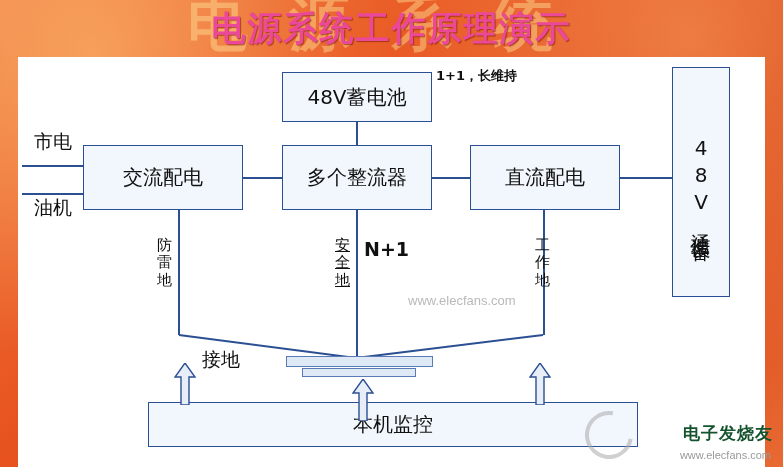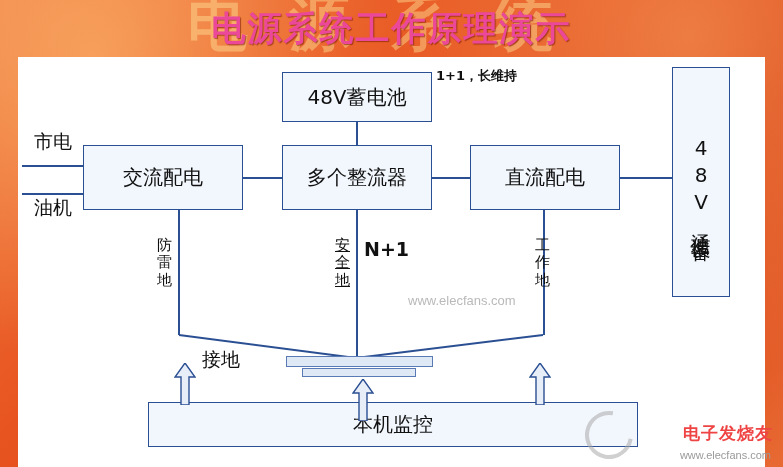--- a/index.html
+++ b/index.html
@@ -91,21 +91,21 @@
     position:absolute;
     background:#dfe8f5;
     border:1px solid #5a7ab5;
   }
   .arrow-up{
     position:absolute;
     width:22px;height:42px;
   }
   .wm-text{
     position:absolute;right:10px;bottom:22px;
-    font-size:17px;font-weight:bold;color:#ef4444;
+    font-size:17px;font-weight:bold;color:#14532d;
     font-family:"DejaVu Sans",sans-serif;
     letter-spacing:1px;
   }
   .wm-url{
     position:absolute;right:12px;bottom:6px;
     font-size:11px;color:#9a9a9a;
     font-family:"Liberation Sans",sans-serif;
   }
   .wm-mid{
     position:absolute;left:390px;top:236px;

